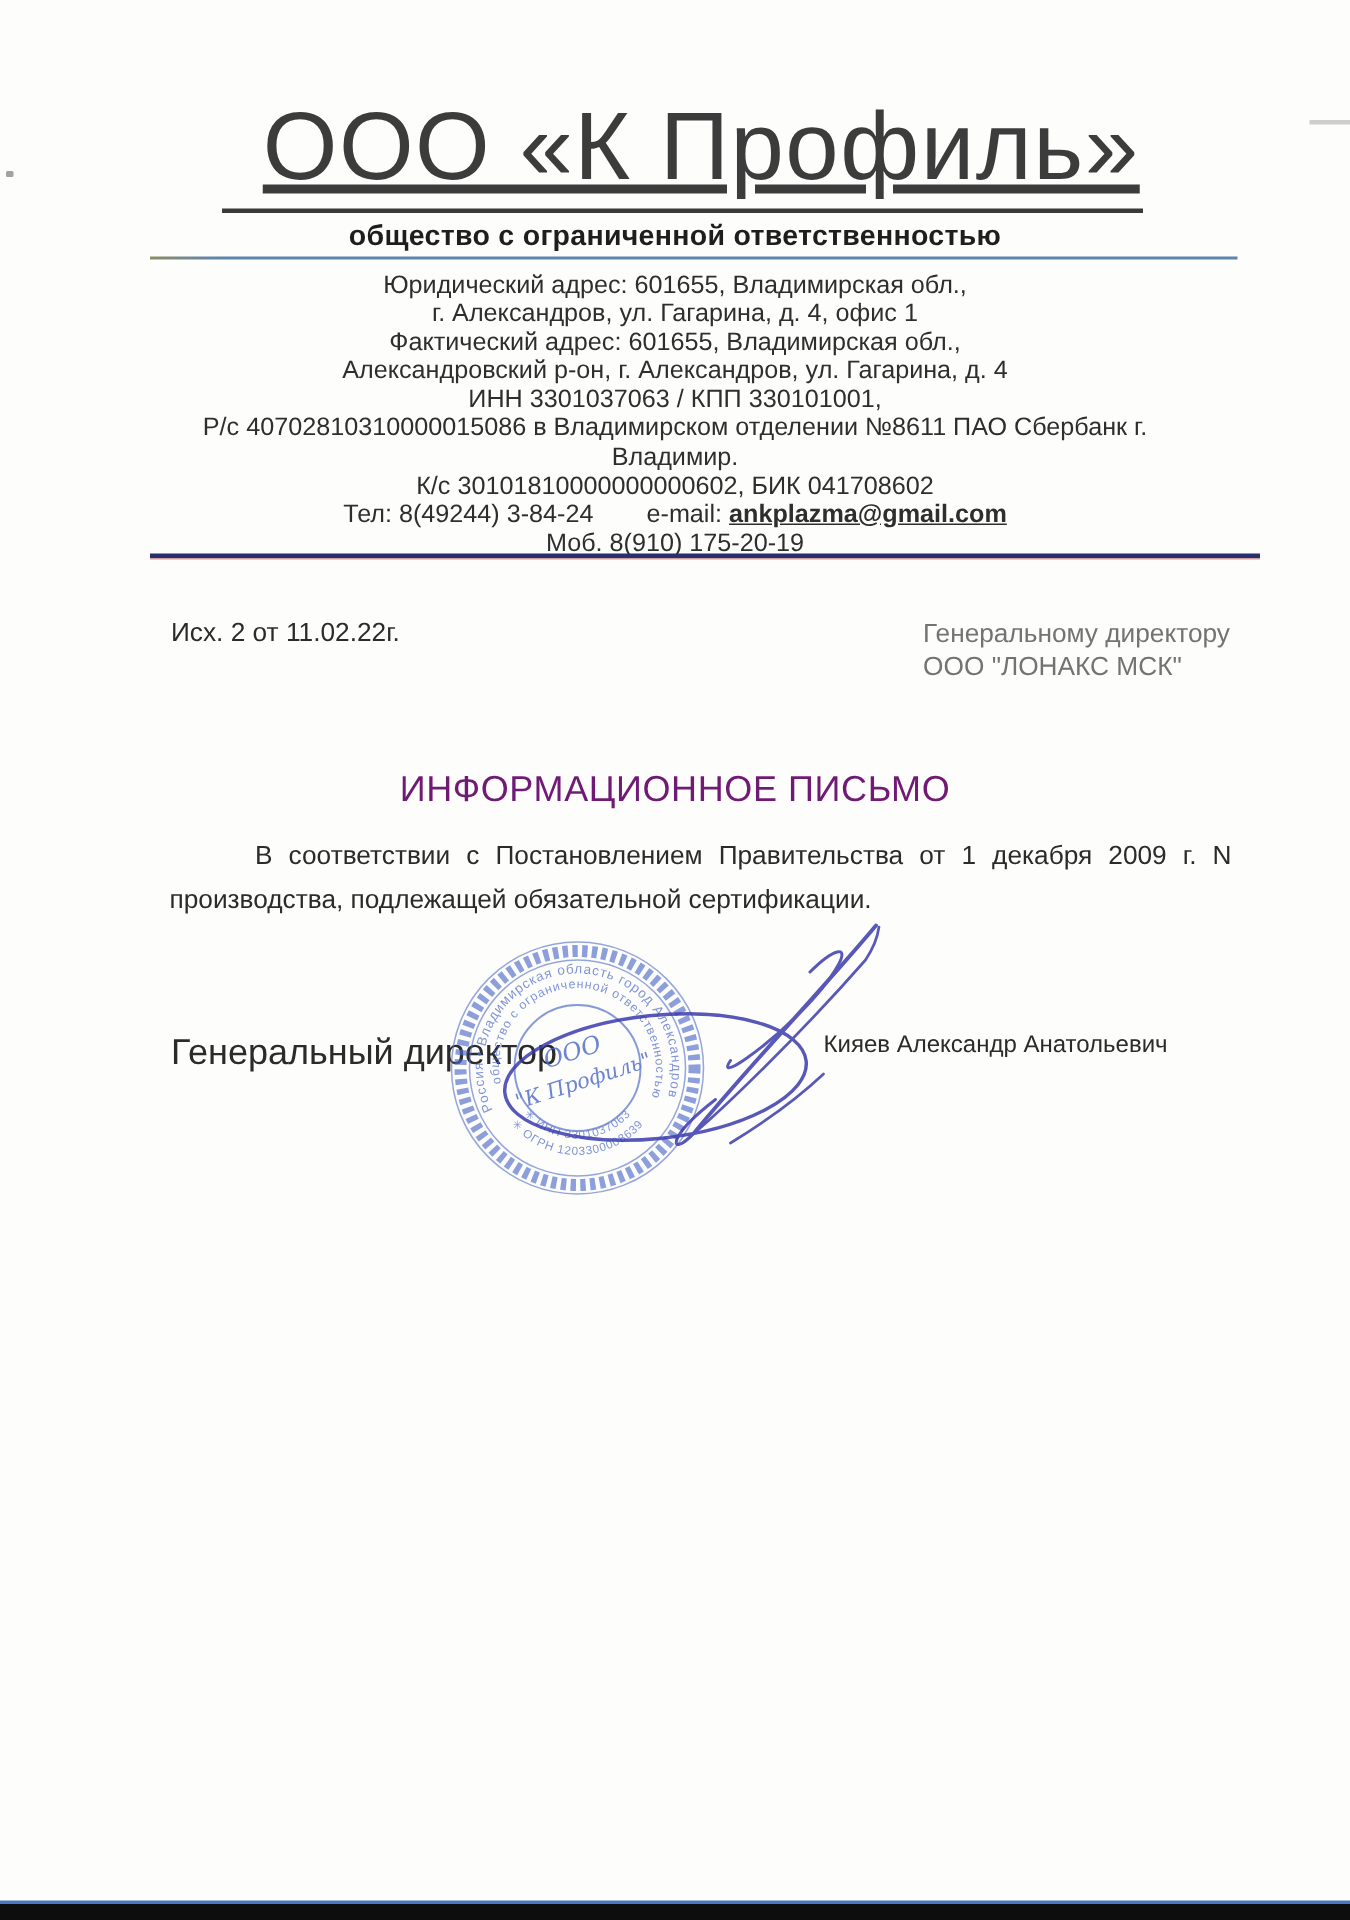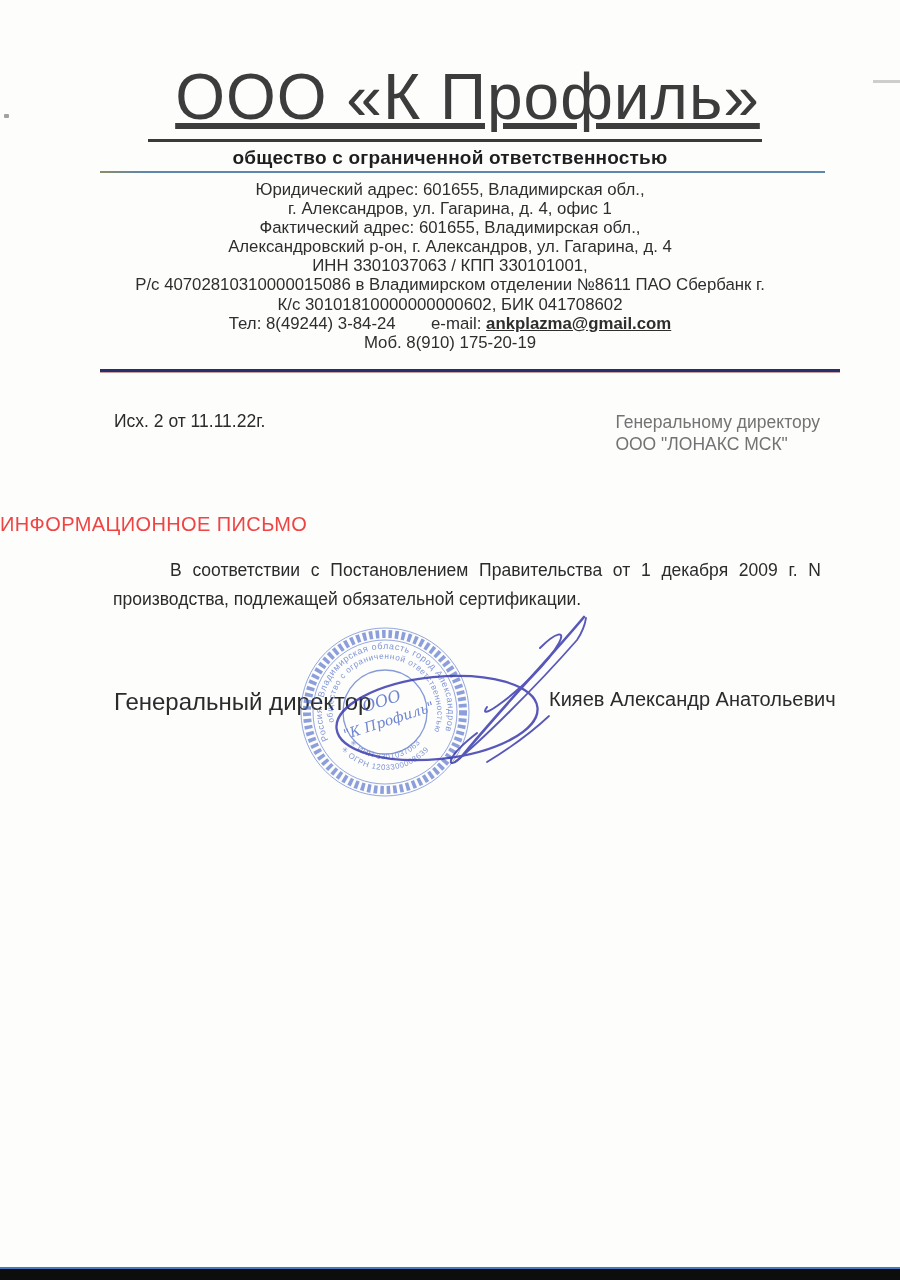--- a/index.html
+++ b/index.html
@@ -29,29 +29,29 @@
   .requisites .b{font-weight:normal;}
   .req-email{font-weight:bold;text-decoration:underline;}
   .email-gap{display:inline-block;width:26px;}
   .rule-navy{position:absolute;top:369px;left:100px;width:740px;height:3px;
     background:#272f6d;box-shadow:0 1px 0 rgba(150,40,40,.45);}
   
   .ref-row-left{position:absolute;top:411px;left:114px;font-size:17.5px;color:#2b2b2b;}
   .ref-row-right{position:absolute;top:411px;right:80px;text-align:left;
     font-size:17.5px;line-height:22px;color:#737373;}
   
-  .letter-title{position:absolute;top:513px;left:0;width:100%;
-    font-size:20px;letter-spacing:.4px;color:#ef4444;}
+  .letter-title{position:absolute;top:513px;left:0;width:100%;text-align:center;
+    font-size:24px;letter-spacing:.4px;color:#701a75;}
   .letter-body{position:absolute;top:556px;left:113px;width:708px;
     font-size:17.5px;line-height:28.5px;color:#2b2b2b;}
   .body-line{text-align:justify;text-align-last:justify;}
   .body-line.first{text-indent:57px;}
   .body-line.last{text-align:right;text-align-last:left;}
   .signer-position{position:absolute;top:688px;left:114px;font-size:24px;color:#2b2b2b;}
-  .signer-name{position:absolute;top:688px;left:549px;font-size:20px;color:#2b2b2b;}
+  .signer-name{position:absolute;top:688px;left:549px;font-size:16px;color:#2b2b2b;}
   
   .stamp-svg{position:absolute;left:299px;top:626px;opacity:.8;}
   .signature-svg{position:absolute;left:0;top:0;pointer-events:none;}
   .stamp-ring-text{font-family:"Liberation Sans",sans-serif;letter-spacing:.6px;}
   .stamp-center-text{font-family:"DejaVu Serif",serif;font-style:italic;}
   
   .scan-bottom-bar{position:absolute;left:0;bottom:0;width:100%;height:13px;
     background:linear-gradient(to bottom,#4a78c0 0,#4a78c0 2px,#0d0d0d 2px,#0d0d0d 100%);}
   .scan-artifact-tr{position:absolute;left:873px;top:80px;width:27px;height:3px;
     background:#b9b9b9;opacity:.7;}
@@ -76,38 +76,39 @@
     <div>
       <span class="b">ИНН</span>
       <span>3301037063 /</span>
       <span class="b">КПП</span>
       <span>330101001,</span>
     </div>
     <div>
       <span class="b">Р/с</span>
       <span>40702810310000015086 в Владимирском отделении №8611 ПАО Сбербанк г.</span>
     </div>
+    <div>Владимир.</div>
     <div>
       <span class="b">К/с</span>
       <span>30101810000000000602,</span>
       <span class="b">БИК</span>
       <span>041708602</span>
     </div>
     <div>
       <span class="b">Тел: 8(49244) 3-84-24</span>
       <span class="email-gap"></span>
       <span class="b">e-mail:</span>
       <span class="req-email">ankplazma@gmail.com</span>
     </div>
     <div class="b">Моб. 8(910) 175-20-19</div>
   </div>
 
   <div class="rule-navy"></div>
 
-  <div class="ref-row-left">Исх. 2 от 11.11.22г.</div>
+  <div class="ref-row-left">Исх. 2 от 11.02.22г.</div>
   <div class="ref-row-right">
     <div>Генеральному директору</div>
     <div>ООО "ЛОНАКС МСК"</div>
   </div>
 
   <div class="letter-title">ИНФОРМАЦИОННОЕ ПИСЬМО</div>
   <div class="letter-body">
     <div class="body-line first">В соответствии с Постановлением Правительства от 1 декабря 2009 г. N</div>
     <div class="body-line last">производства, подлежащей обязательной сертификации.</div>
   </div>

